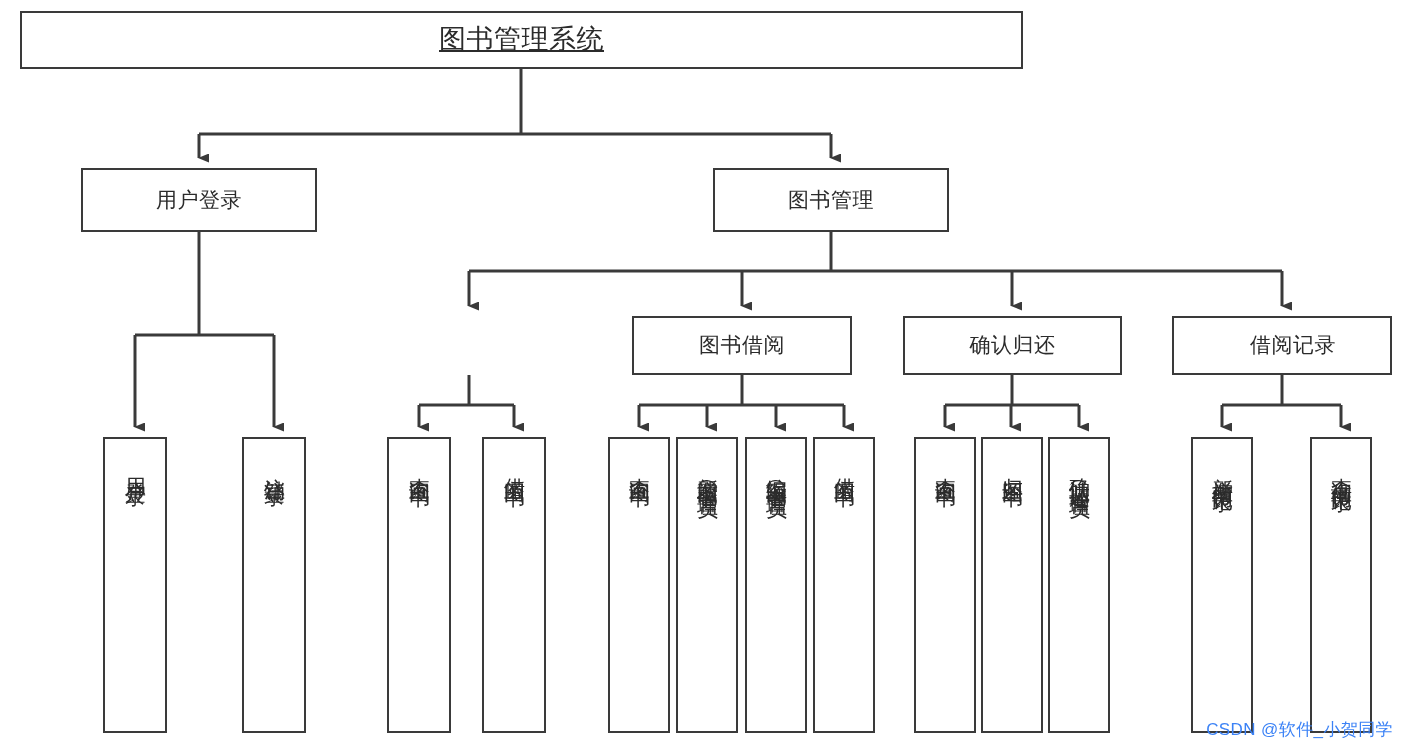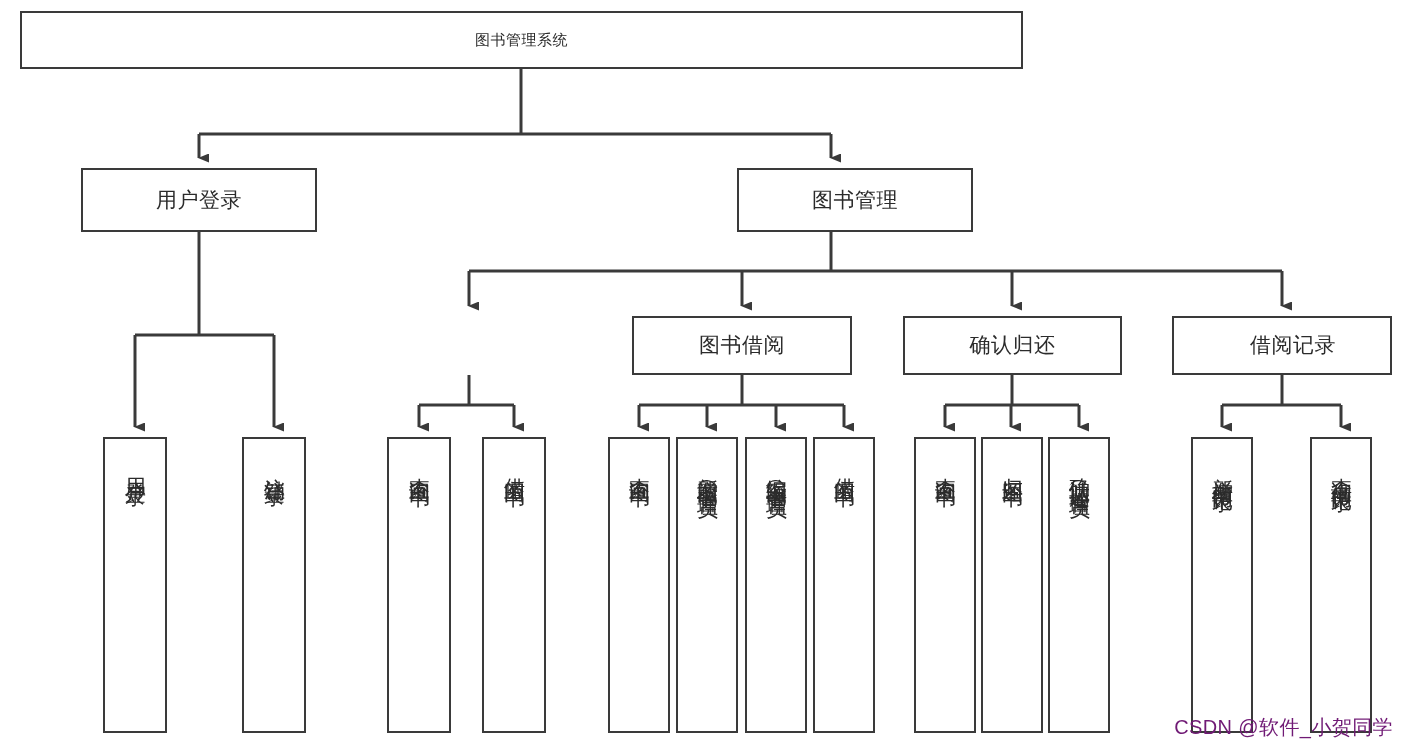--- a/index.html
+++ b/index.html
@@ -52,28 +52,29 @@
   .node-box.vertical .node-label {
     writing-mode: vertical-rl;
     text-orientation: upright;
     font-size: 21px;
     line-height: 1.28;
     letter-spacing: 3px;
     white-space: normal;
     max-height: 258px;
   }
   .node-root .node-label {
-    font-size: 15px;
+    font-size: 27px;
+    text-decoration: underline;
   }
   .watermark {
     position: absolute;
     right: 12px;
     bottom: 6px;
-    font-size: 20px;
-    color: #701a75;
+    font-size: 17px;
+    color: #3b82f6;
     letter-spacing: 0.4px;
     white-space: nowrap;
     pointer-events: none;
   }
 </style>
 </head>
 <body>
 
 <div id="diagram-root">
 
@@ -127,21 +128,21 @@
     </g>
   </svg>
 
   <div class="node-box node-root" style="left:20px; top:11px; width:1003px; height:58px;">
     <span class="node-label">图书管理系统</span>
   </div>
 
   <div class="node-box" style="left:81px; top:168px; width:236px; height:64px;">
     <span class="node-label">用户登录</span>
   </div>
-  <div class="node-box" style="left:713px; top:168px; width:236px; height:64px;margin-left:24px;">
+  <div class="node-box" style="left:713px; top:168px; width:236px; height:64px;">
     <span class="node-label">图书管理</span>
   </div>
 
   <div class="node-box" style="left:632px; top:316px; width:220px; height:59px;align-items:center;">
     <span class="node-label">图书借阅</span>
   </div>
   <div class="node-box" style="left:903px; top:316px; width:219px; height:59px;">
     <span class="node-label">确认归还</span>
   </div>
   <div class="node-box" style="left:1172px; top:316px; width:220px; height:59px;padding-left:22px;">

